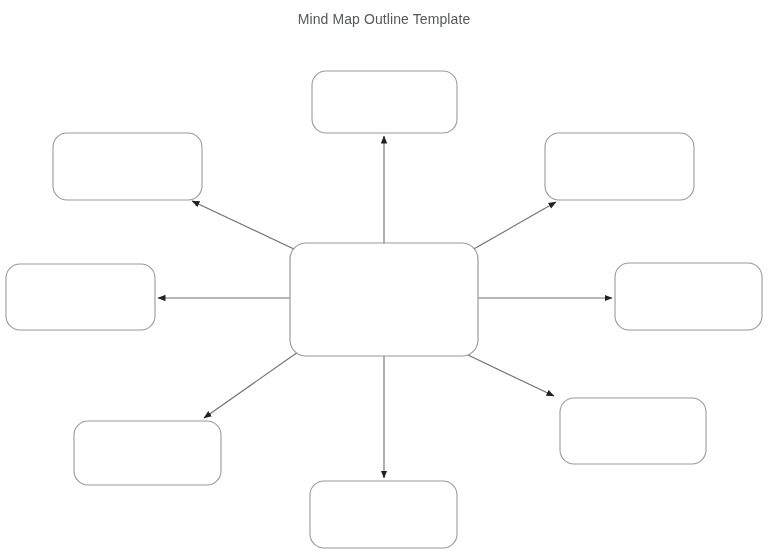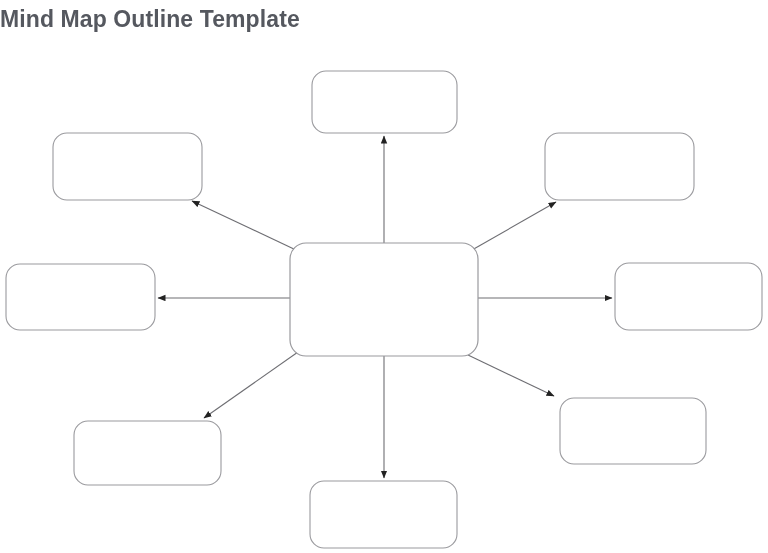--- a/index.html
+++ b/index.html
@@ -12,22 +12,23 @@
     height: 553px;
     position: relative;
     overflow: hidden;
     font-family: "Liberation Sans", sans-serif;
   }
   #page-title {
     position: absolute;
     left: 0;
     top: 8px;
     width: 768px;
-    font-size: 23px;
-    font-weight: bold;
+    text-align: center;
+    font-size: 14px;
+    font-weight: normal;
     color: #55585f;
     letter-spacing: 0.1px;
     line-height: 22px;
   }
   #mindmap-canvas {
     position: absolute;
     left: 0;
     top: 0;
     width: 768px;
     height: 553px;

